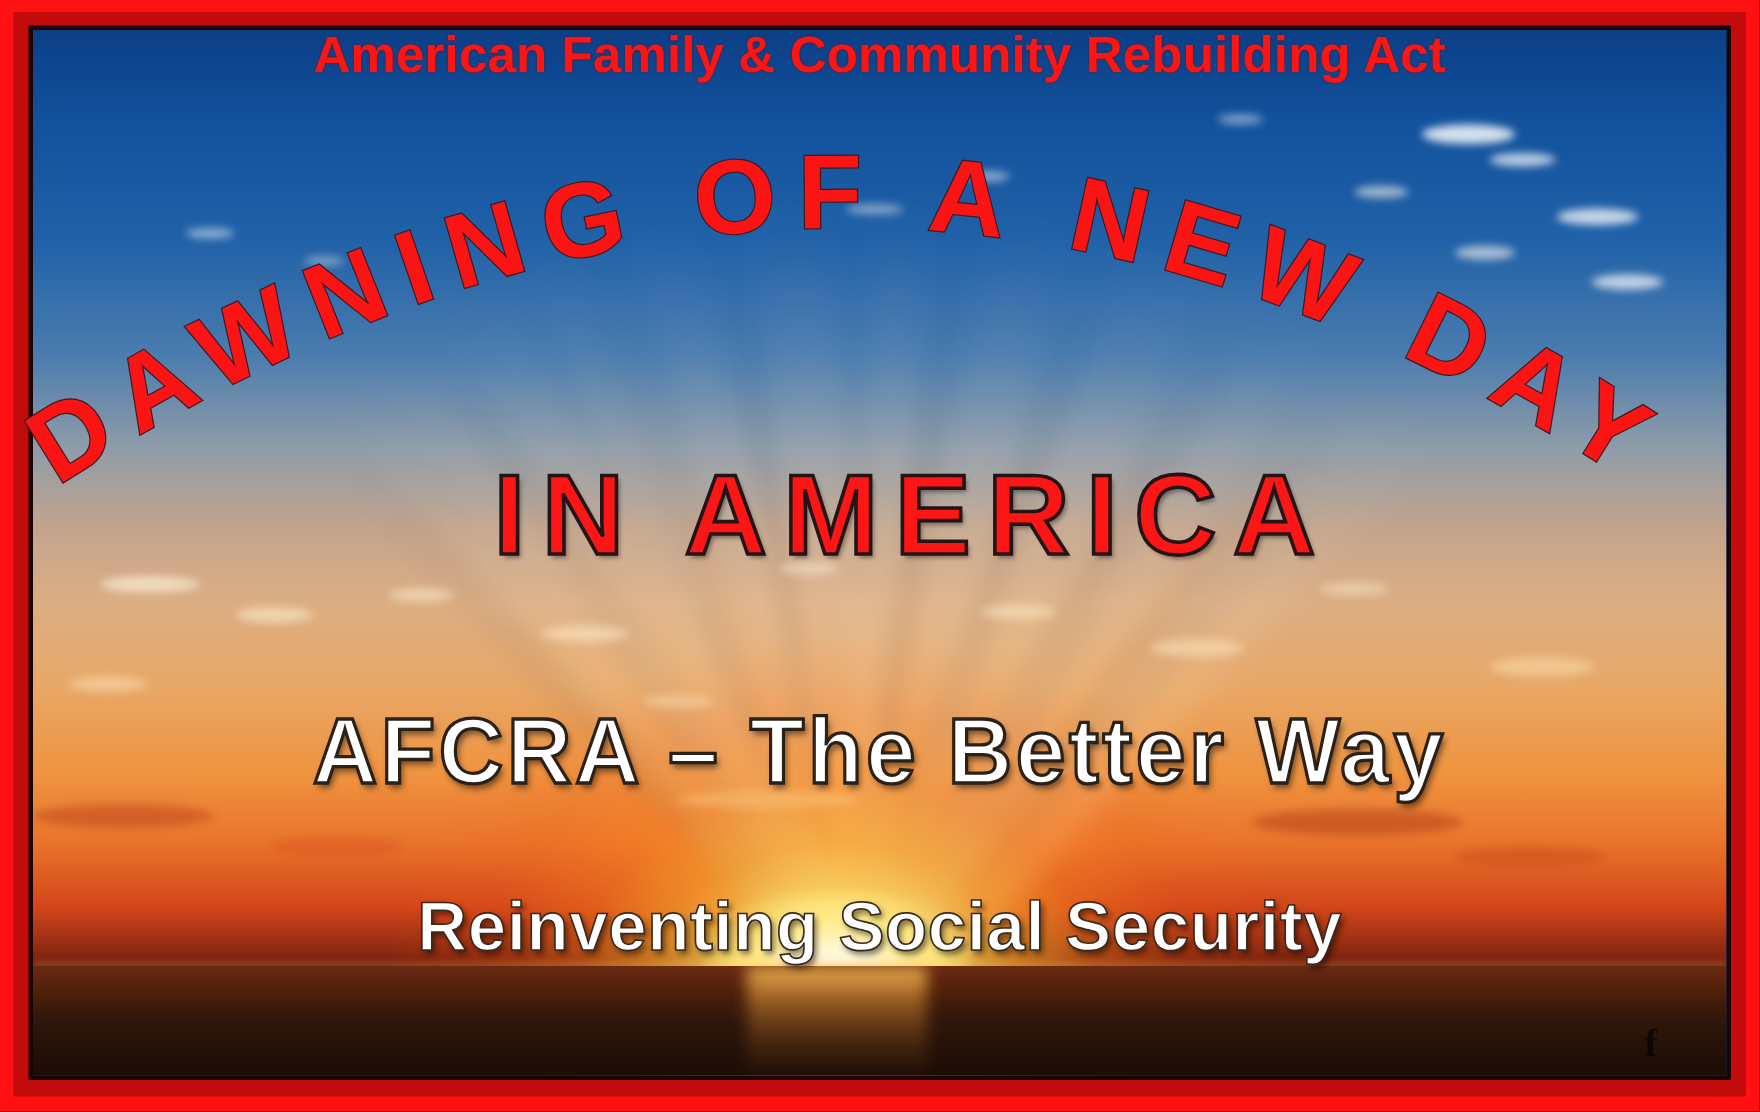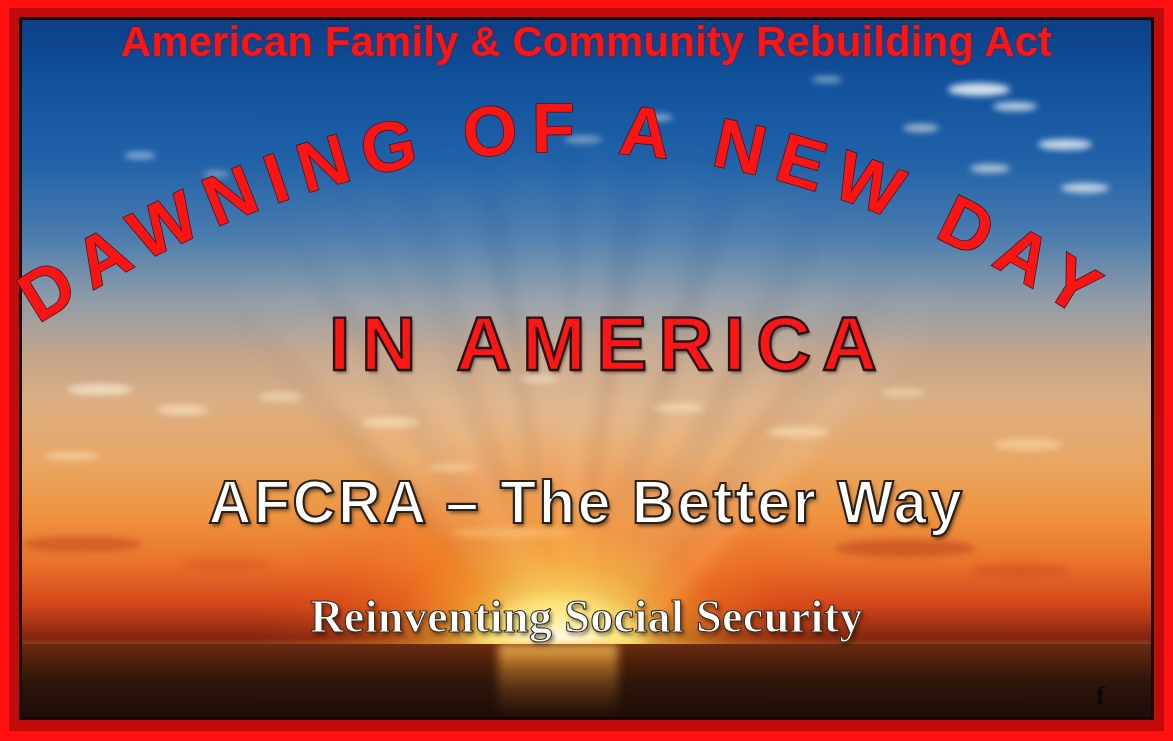--- a/index.html
+++ b/index.html
@@ -84,21 +84,21 @@
       rgba(255,200,90,.85) 0%, rgba(255,170,60,.45) 30%,
       rgba(230,140,50,.22) 62%, rgba(200,110,40,0) 100%);
     filter:blur(5px);}
   .ocean-line{position:absolute;left:0;right:0;top:89.2%;height:3px;
     background:rgba(255,180,80,.35);filter:blur(2px);}
 
   
   #txt{position:absolute;inset:0;}
 
   .hdr{position:absolute;left:0;right:0;top:18px;text-align:center;
-    font-size:42px;font-weight:700;color:#ff1414;letter-spacing:.1px;
+    font-size:34px;font-weight:700;color:#ff1414;letter-spacing:.1px;
     text-shadow:0 0 2px rgba(120,0,0,.55);white-space:nowrap;}
 
   #arch{position:absolute;left:0;top:52px;width:1129px;height:290px;}
   #arch text{font-family:"Liberation Sans", sans-serif;font-size:70px;
     font-weight:700;letter-spacing:13px;fill:#fb1414;
     stroke:#3a1a22;stroke-width:1.6px;paint-order:stroke fill;}
 
   .inam{position:absolute;left:0;right:0;top:300px;text-align:center;
     font-size:76px;font-weight:700;letter-spacing:11px;color:#fc1616;
     -webkit-text-stroke:2.4px #241418;
@@ -107,21 +107,21 @@
   .afcra{position:absolute;left:0;right:0;top:466px;text-align:center;
     font-size:62px;font-weight:700;letter-spacing:2.5px;color:#ffffff;
     -webkit-text-stroke:2.2px #2a2118;
     text-shadow:2px 3px 4px rgba(0,0,0,.5);white-space:nowrap;
     transform:scaleX(.96);}
 
   .sub{position:absolute;left:0;right:0;text-align:center;
     font-size:46px;font-weight:700;color:#ffffff;letter-spacing:.4px;
     -webkit-text-stroke:1.1px #3a2a1e;
     text-shadow:2px 3px 4px rgba(0,0,0,.55);white-space:nowrap;}
-  .sub1{top:590px;font-family:Liberation Serif, serif;}
+  .sub1{top:590px;}
   .sub2{top:643px;}
 
   .mark{position:absolute;right:68px;bottom:30px;font-size:26px;
     font-weight:700;color:rgba(0,0,0,.58);font-family:"Liberation Serif",serif;}
 </style>
 </head>
 <body>
 
 <div id="poster">
 

